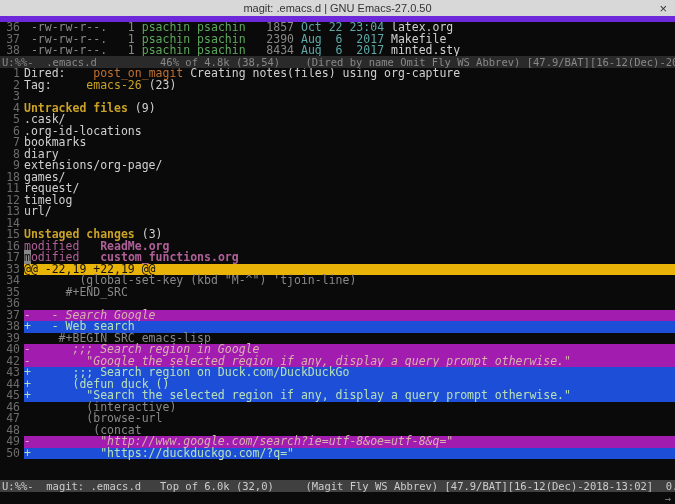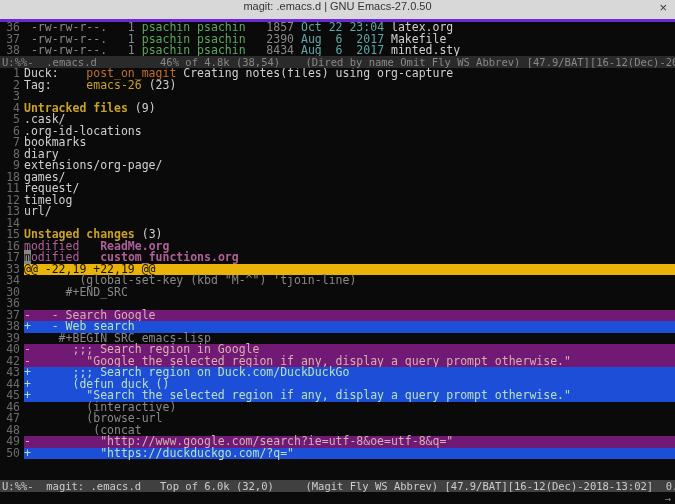--- a/index.html
+++ b/index.html
@@ -12,25 +12,26 @@
   height: 504px;
   overflow: hidden;
   display: flex;
   flex-direction: column;
 }
 .titlebar {
   background: #d8d8d8;
   color: #333;
   height: 22px;
   display: flex;
+  align-items: center;
   justify-content: center;
   position: relative;
   font-family: sans-serif;
   font-size: 11px;
-  border-bottom: 3px solid #6d28d9;
+  border-bottom: 6px solid #6d28d9;
 }
 .titlebar .close {
   position: absolute;
   right: 8px;
   font-size: 13px;
   cursor: pointer;
 }
 .buffer {
   flex: 1;
   background: #0a0a0a;
@@ -53,21 +54,21 @@
 .content { flex: 1; }
 .dim { color: #888; }
 .fg-white { color: #d0d0d0; }
 .fg-yellow { color: #c9a227; }
 .fg-orange { color: #c07030; }
 .fg-cyan { color: #5fa8a8; }
 .fg-green { color: #5da85d; }
 .section-head { color: #c9a227; font-weight: bold; }
 .file-mod { color: #b06098; }
 .hunk { background: #eab308; color: #111; display: inline-block; width: 100%; }
-.diff-del { background: #701a75; color: #d8b0b0; display: inline-block; width: 100%; }
+.diff-del { background: #a21caf; color: #d8b0b0; display: inline-block; width: 100%; font-style: italic; }
 .diff-add { background: #1d4ed8; color: #b8e0b8; display: inline-block; width: 100%; }
 .modeline {
   background: #404040;
   color: #ccc;
   height: 12px;
   font-size: 10.5px;
   white-space: pre;
   overflow: hidden;
   padding-left: 2px;
 }
@@ -90,40 +91,40 @@
 </div>
 
 <div class="buffer" id="dired-buf">
     <div class="line"><span class="ln">36</span><span class="content"><span class="dim"> -rw-rw-r--.   </span><span class="dim">1 </span><span class="fg-green">psachin </span><span class="fg-green">psachin</span><span class="dim">   1857 </span><span class="fg-cyan">Oct 22 23:04 </span><span class="fg-white">latex.org</span></span></div>
     <div class="line"><span class="ln">37</span><span class="content"><span class="dim"> -rw-rw-r--.   </span><span class="dim">1 </span><span class="fg-green">psachin </span><span class="fg-green">psachin</span><span class="dim">   2390 </span><span class="fg-cyan">Aug  6  2017 </span><span class="fg-white">Makefile</span></span></div>
     <div class="line"><span class="ln">38</span><span class="content"><span class="dim"> -rw-rw-r--.   </span><span class="dim">1 </span><span class="fg-green">psachin </span><span class="fg-green">psachin</span><span class="dim">   8434 </span><span class="fg-cyan">Aug  6  2017 </span><span class="fg-white">minted.sty</span></span></div>
   </div>
 <div class="modeline inactive">U:%%-  .emacs.d          46% of 4.8k (38,54)    (Dired by name Omit Fly WS Abbrev) [47.9/BAT][16-12(Dec)-2018-13:</div>
 
 <div class="buffer" id="magit-buf" style="flex:12;">
-    <div class="line"><span class="ln">1</span><span class="content"><span class="fg-white">Duck:    </span><span class="fg-orange">post_on_magit</span><span class="fg-white"> Creating notes(files) using org-capture</span></span></div>
+    <div class="line"><span class="ln">1</span><span class="content"><span class="fg-white">Dired:    </span><span class="fg-orange">post_on_magit</span><span class="fg-white"> Creating notes(files) using org-capture</span></span></div>
     <div class="line"><span class="ln">2</span><span class="content"><span class="fg-white">Tag:     </span><span class="fg-yellow">emacs-26</span><span class="fg-white"> (23)</span></span></div>
     <div class="line"><span class="ln">3</span><span class="content"> </span></div>
     <div class="line"><span class="ln">4</span><span class="content"><span class="section-head">Untracked files</span><span class="fg-white"> (9)</span></span></div>
     <div class="line"><span class="ln">5</span><span class="content"><span class="fg-white">.cask/</span></span></div>
     <div class="line"><span class="ln">6</span><span class="content"><span class="fg-white">.org-id-locations</span></span></div>
     <div class="line"><span class="ln">7</span><span class="content"><span class="fg-white">bookmarks</span></span></div>
     <div class="line"><span class="ln">8</span><span class="content"><span class="fg-white">diary</span></span></div>
     <div class="line"><span class="ln">9</span><span class="content"><span class="fg-white">extensions/org-page/</span></span></div>
     <div class="line"><span class="ln">18</span><span class="content"><span class="fg-white">games/</span></span></div>
     <div class="line"><span class="ln">11</span><span class="content"><span class="fg-white">request/</span></span></div>
     <div class="line"><span class="ln">12</span><span class="content"><span class="fg-white">timelog</span></span></div>
     <div class="line"><span class="ln">13</span><span class="content"><span class="fg-white">url/</span></span></div>
     <div class="line"><span class="ln">14</span><span class="content"> </span></div>
     <div class="line"><span class="ln">15</span><span class="content"><span class="section-head">Unstaged changes</span><span class="fg-white"> (3)</span></span></div>
     <div class="line"><span class="ln">16</span><span class="content"><span class="file-mod">modified   </span><span class="file-mod" style="font-weight:bold">ReadMe.org</span></span></div>
     <div class="line"><span class="ln">17</span><span class="content"><span style="background:#888;color:#111">m</span><span class="file-mod">odified   </span><span class="file-mod" style="font-weight:bold">custom_functions.org</span></span></div>
     <div class="line"><span class="ln">33</span><span class="content"><span class="hunk">@@ -22,19 +22,19 @@</span></span></div>
     <div class="line"><span class="ln">34</span><span class="content"><span class="dim">        (global-set-key (kbd "M-^") 'tjoin-line)</span></span></div>
-    <div class="line"><span class="ln">30</span><span class="content"><span class="dim">      #+END_SRC</span></span></div>
+    <div class="line"><span class="ln">35</span><span class="content"><span class="dim">      #+END_SRC</span></span></div>
     <div class="line"><span class="ln">36</span><span class="content"><span class="dim"></span></span></div>
     <div class="line"><span class="ln">37</span><span class="content"><span class="diff-del">-   - Search Google</span></span></div>
     <div class="line"><span class="ln">38</span><span class="content"><span class="diff-add">+   - Web search</span></span></div>
     <div class="line"><span class="ln">39</span><span class="content"><span class="dim">     #+BEGIN_SRC emacs-lisp</span></span></div>
     <div class="line"><span class="ln">40</span><span class="content"><span class="diff-del">-      ;;; Search region in Google</span></span></div>
     <div class="line"><span class="ln">42</span><span class="content"><span class="diff-del">-        "Google the selected region if any, display a query prompt otherwise."</span></span></div>
     <div class="line"><span class="ln">43</span><span class="content"><span class="diff-add">+      ;;; Search region on Duck.com/DuckDuckGo</span></span></div>
     <div class="line"><span class="ln">44</span><span class="content"><span class="diff-add">+      (defun duck ()</span></span></div>
     <div class="line"><span class="ln">45</span><span class="content"><span class="diff-add">+        "Search the selected region if any, display a query prompt otherwise."</span></span></div>
     <div class="line"><span class="ln">46</span><span class="content"><span class="dim">         (interactive)</span></span></div>

